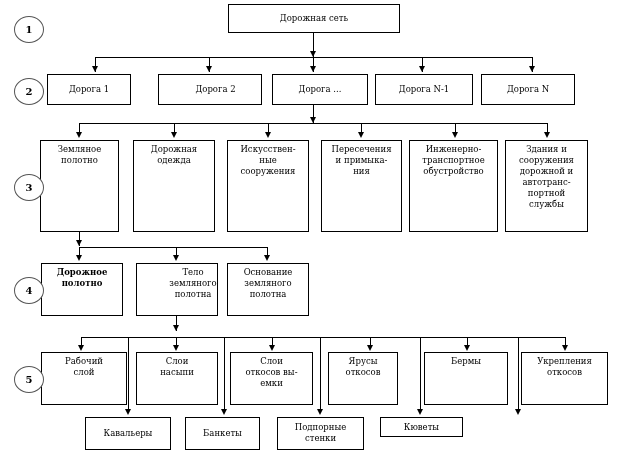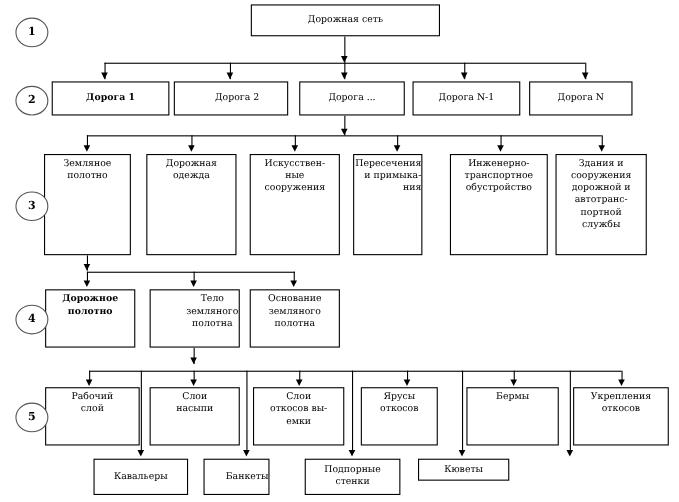--- a/index.html
+++ b/index.html
@@ -102,21 +102,21 @@
   <div class="vline" style="left:209px;top:57px;height:15px;"></div>
   <div class="vline" style="left:313px;top:57px;height:15px;"></div>
   <div class="vline" style="left:422px;top:57px;height:15px;"></div>
   <div class="vline" style="left:532px;top:57px;height:15px;"></div>
   <div class="arrow" style="left:92px;top:66px;"></div>
   <div class="arrow" style="left:206px;top:66px;"></div>
   <div class="arrow" style="left:310px;top:66px;"></div>
   <div class="arrow" style="left:419px;top:66px;"></div>
   <div class="arrow" style="left:529px;top:66px;"></div>
 
-  <div class="box mid" style="left:47px;top:74px;width:107px;height:31px;font-weight:bold;">
+  <div class="box mid" style="left:47px;top:74px;width:84px;height:31px;">
       <span class="txt">Дорога 1</span>
     </div>
   <div class="box mid" style="left:158px;top:74px;width:104px;height:31px;padding-left:11px;">
       <span class="txt">Дорога 2</span>
     </div>
   <div class="box mid" style="left:272px;top:74px;width:96px;height:31px;">
       <span class="txt">Дорога ...</span>
     </div>
   <div class="box mid" style="left:375px;top:74px;width:98px;height:31px;">
       <span class="txt">Дорога N-1</span>
@@ -154,21 +154,21 @@
       <span>одежда</span>
     </span>
   </div>
   <div class="box" style="left:227px;top:140px;width:82px;height:92px;">
     <span class="txt">
       <span>Искусствен-</span><br>
       <span>ные</span><br>
       <span>сооружения</span>
     </span>
   </div>
-  <div class="box" style="left:321px;top:140px;width:63px;height:92px;text-align:right;">
+  <div class="box" style="left:321px;top:140px;width:81px;height:92px;">
     <span class="txt">
       <span>Пересечения</span><br>
       <span>и примыка-</span><br>
       <span>ния</span>
     </span>
   </div>
   <div class="box" style="left:409px;top:140px;width:89px;height:92px;">
     <span class="txt">
       <span>Инженерно-</span><br>
       <span>транспортное</span><br>
@@ -279,21 +279,21 @@
   <div class="box" style="left:521px;top:352px;width:87px;height:53px;">
     <span class="txt">
       <span>Укрепления</span><br>
       <span>откосов</span>
     </span>
   </div>
 
   <div class="box mid" style="left:85px;top:417px;width:86px;height:33px;">
     <span class="txt">Кавальеры</span>
   </div>
-  <div class="box mid" style="left:185px;top:417px;width:60px;height:33px;text-align:right;">
+  <div class="box mid" style="left:185px;top:417px;width:75px;height:33px;">
     <span class="txt">Банкеты</span>
   </div>
   <div class="box" style="left:277px;top:417px;width:87px;height:33px;padding-top:4px;">
     <span class="txt">
       <span>Подпорные</span><br>
       <span>стенки</span>
     </span>
   </div>
   <div class="box mid" style="left:380px;top:417px;width:83px;height:20px;">
     <span class="txt">Кюветы</span>

